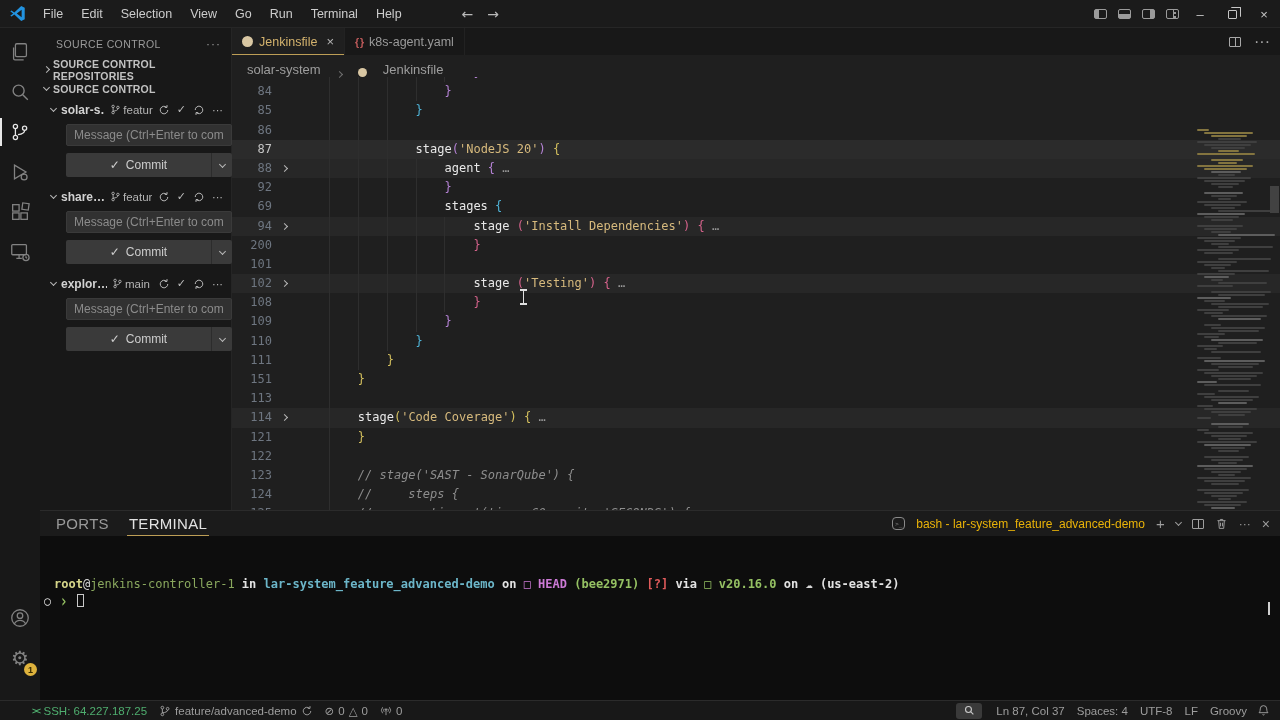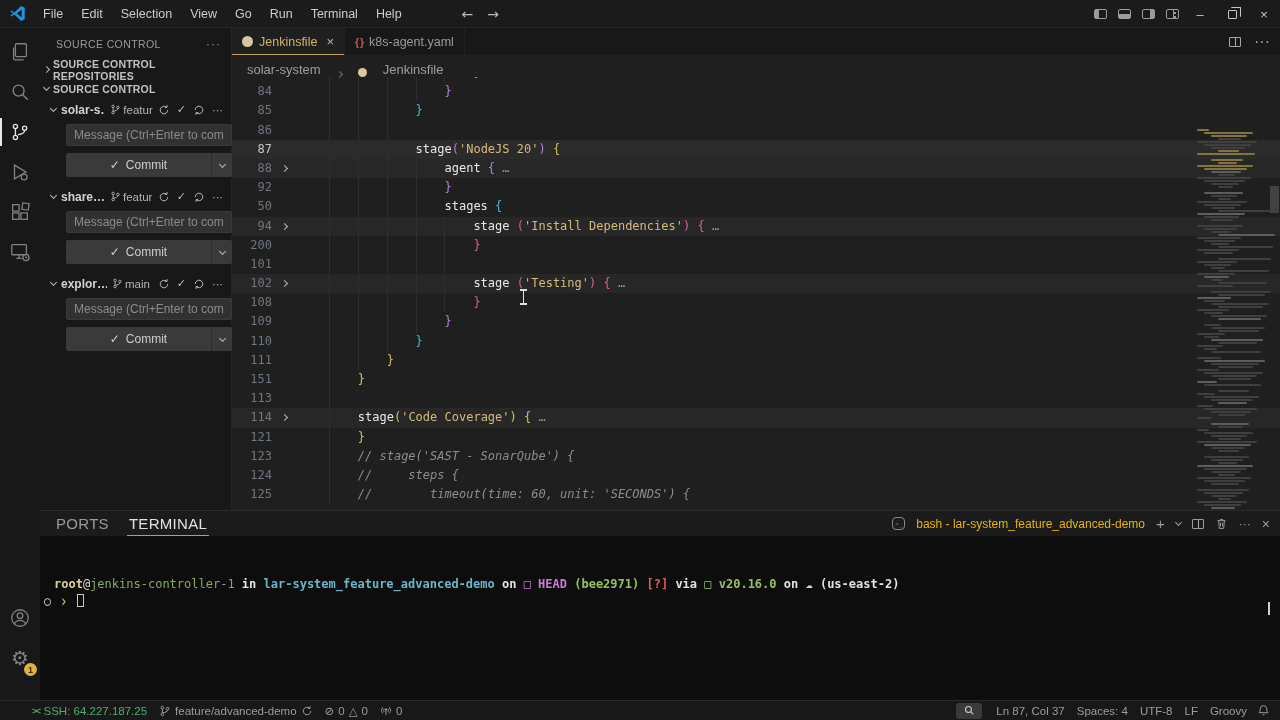--- a/index.html
+++ b/index.html
@@ -435,21 +435,21 @@
           <i class="guide" style="left: 154.68px;"></i>
           <i class="guide" style="left: 183.573px;"></i>
           <span class="lnum">92</span>
           <span class="ctext">                    <span class="s-pur">}</span></span>
         </div>
         <div class="crow">
           <i class="guide" style="left: 96.8932px;"></i>
           <i class="guide" style="left: 125.786px;"></i>
           <i class="guide" style="left: 154.68px;"></i>
           <i class="guide" style="left: 183.573px;"></i>
-          <span class="lnum">50</span>
+          <span class="lnum">69</span>
           <span class="ctext">                    <span class="s-kw">stages</span><span> </span><span class="s-cyn">{</span></span>
         </div>
         <div class="crow fld">
           <i class="guide" style="left: 96.8932px;"></i>
           <i class="guide" style="left: 125.786px;"></i>
           <i class="guide" style="left: 154.68px;"></i>
           <i class="guide" style="left: 183.573px;"></i>
           <i class="guide" style="left: 212.466px;"></i>
           <span class="lnum">94</span>
           <span class="chev right fchev"></span>
@@ -526,20 +526,25 @@
         <div class="crow fld">
           <i class="guide" style="left: 96.8932px;"></i>
           <span class="lnum">114</span>
           <span class="chev right fchev"></span>
           <span class="ctext">        <span class="s-kw">stage</span><span class="s-gold">(</span><span class="s-str">'Code Coverage'</span><span class="s-gold">)</span><span> </span><span class="s-gold">{</span><span> </span><span class="s-fold">…</span></span>
         </div>
         <div class="crow">
           <i class="guide" style="left: 96.8932px;"></i>
           <span class="lnum">121</span>
           <span class="ctext">        <span class="s-gold">}</span></span>
+        </div>
+        <div class="crow">
+          <i class="guide" style="left: 96.8932px;"></i>
+          <span class="lnum">122</span>
+          <span class="ctext"></span>
         </div>
         <div class="crow">
           <i class="guide" style="left: 96.8932px;"></i>
           <span class="lnum">123</span>
           <span class="ctext">        <span class="s-cm">// stage('SAST - SonarQube') {</span></span>
         </div>
         <div class="crow">
           <i class="guide" style="left: 96.8932px;"></i>
           <span class="lnum">124</span>
           <span class="ctext">        <span class="s-cm">//     steps {</span></span>

